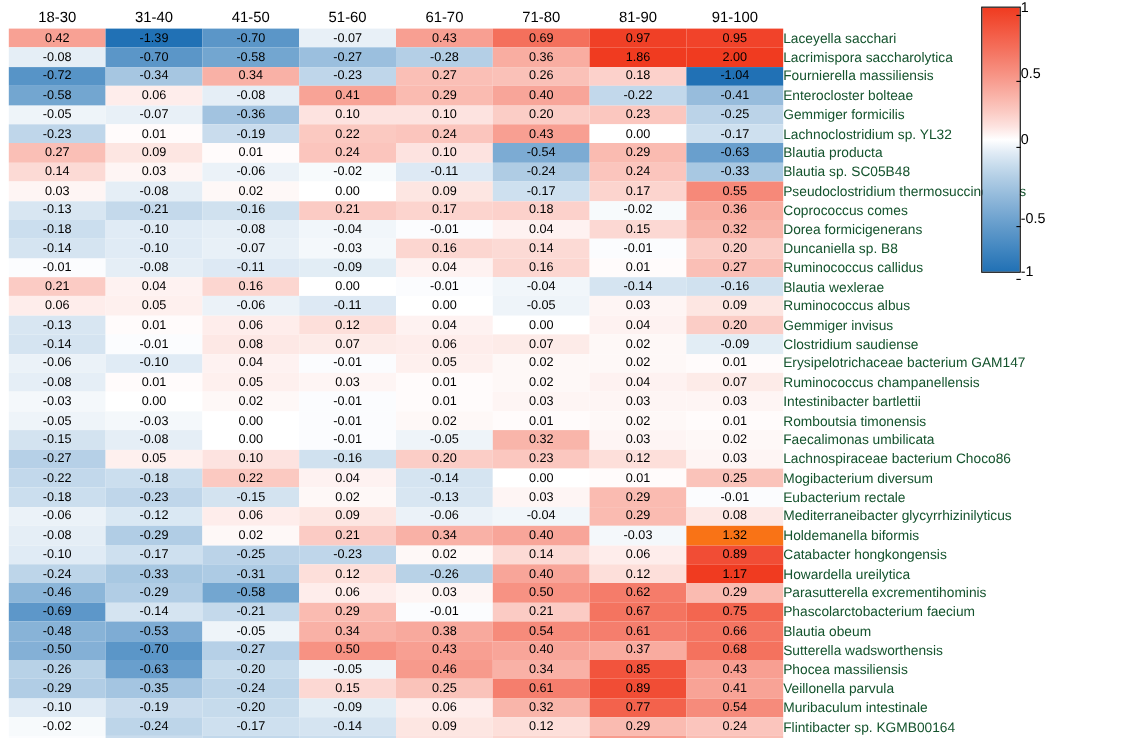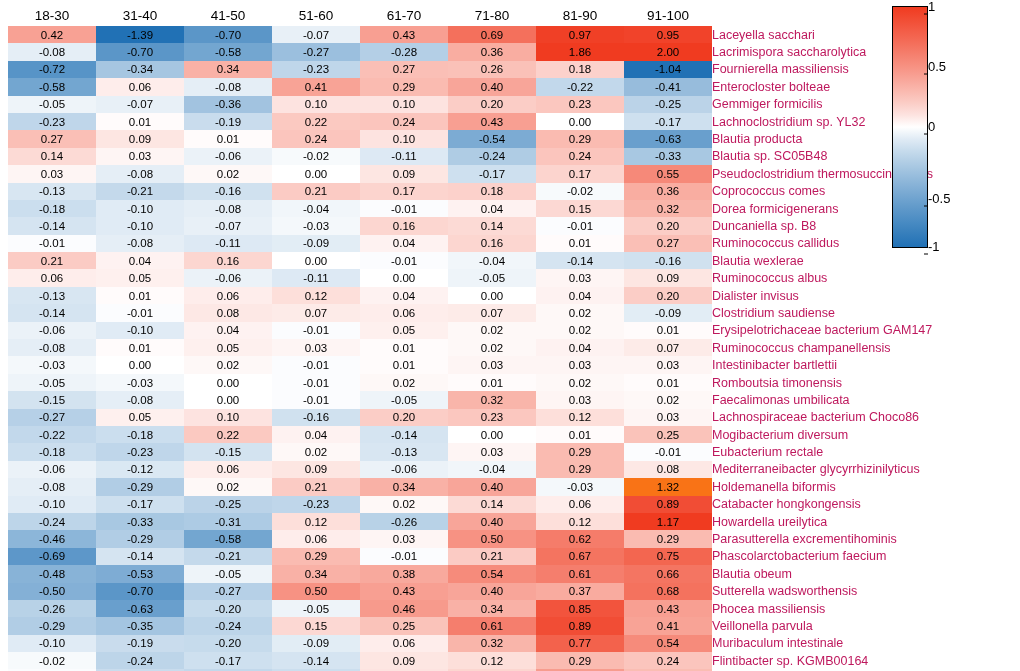--- a/index.html
+++ b/index.html
@@ -2,21 +2,21 @@
 <html><head>
 <meta charset="utf-8">
 <style>
   html,body{margin:0;padding:0;background:#ffffff;}
   body{width:1020px;height:671px;font-family:"Liberation Sans",sans-serif;overflow:hidden;}
   .wrap{position:relative;width:1020px;height:671px;}
   table.heat{border-collapse:collapse;position:absolute;left:8px;top:4px;}
   table.heat td,table.heat th{padding:0;margin:0;}
   th.colhdr{font-size:13.5px;font-weight:normal;color:#000;text-align:center;width:88px;height:22px;vertical-align:middle;}
   td.cell{width:88px;height:17.4px;text-align:center;vertical-align:middle;font-size:11.5px;color:#000;}
-  td.rowlbl{padding-left:8px;font-size:12.5px;color:#be185d;text-align:left;white-space:nowrap;vertical-align:middle;}
+  td.rowlbl{padding-left:8px;font-size:12.5px;color:#14532d;text-align:left;white-space:nowrap;vertical-align:middle;}
   .legend{position:absolute;right:8px;top:6px;width:120px;}
   .lgbar{position:absolute;left:0;top:0;width:34px;height:240px;border:1px solid #000;}
   .lgticks{position:absolute;left:36px;top:0;width:70px;height:240px;}
   .lgtick{position:absolute;font-size:13px;color:#000;transform:translateY(-50%);}
   .lgtickmark{position:absolute;left:-4px;width:4px;height:1px;background:#000;}
 </style>
 </head>
 <body>
 
 <div class="wrap">
@@ -202,21 +202,21 @@
         </tr>
         <tr>
           <td class="cell" style="background: rgb(216, 230, 242);">-0.13</td>
           <td class="cell" style="background: rgb(255, 251, 251);">0.01</td>
           <td class="cell" style="background: rgb(254, 237, 235);">0.06</td>
           <td class="cell" style="background: rgb(253, 223, 218);">0.12</td>
           <td class="cell" style="background: rgb(254, 242, 241);">0.04</td>
           <td class="cell" style="background: rgb(255, 255, 255);">0.00</td>
           <td class="cell" style="background: rgb(254, 242, 241);">0.04</td>
           <td class="cell" style="background: rgb(251, 205, 198);">0.20</td>
-          <td class="rowlbl">Dialister invisus</td>
+          <td class="rowlbl">Gemmiger invisus</td>
         </tr>
         <tr>
           <td class="cell" style="background: rgb(213, 228, 241);">-0.14</td>
           <td class="cell" style="background: rgb(251, 252, 254);">-0.01</td>
           <td class="cell" style="background: rgb(253, 232, 229);">0.08</td>
           <td class="cell" style="background: rgb(253, 235, 232);">0.07</td>
           <td class="cell" style="background: rgb(254, 237, 235);">0.06</td>
           <td class="cell" style="background: rgb(253, 235, 232);">0.07</td>
           <td class="cell" style="background: rgb(254, 248, 247);">0.02</td>
           <td class="cell" style="background: rgb(226, 237, 245);">-0.09</td>

